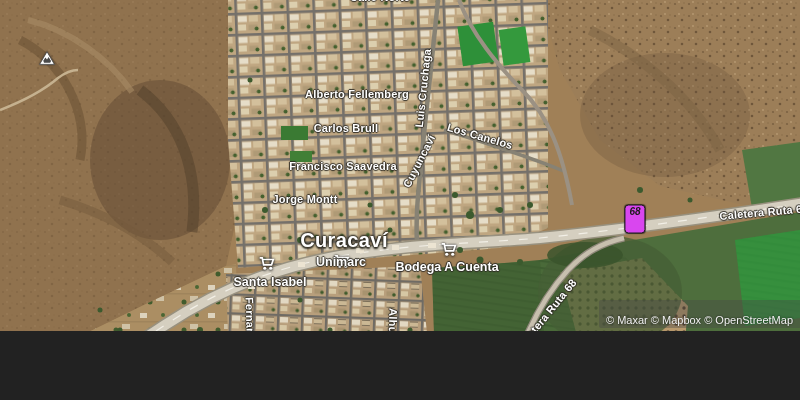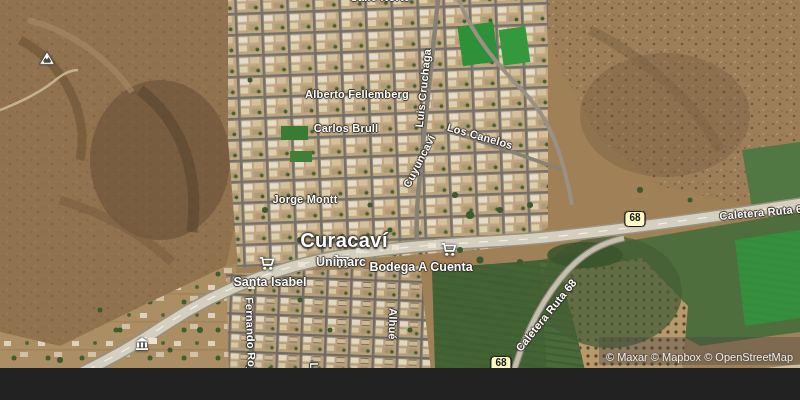--- a/index.html
+++ b/index.html
@@ -1,17 +1,17 @@
 <!DOCTYPE html>
 <html><head>
 <meta charset="utf-8">
 <style>
   html,body{margin:0;padding:0;background:#222;}
   .map{
-    position:relative;width:800px;height:368px;overflow:hidden;
+    position:relative;width:800px;height:331px;overflow:hidden;
     font-family:"Liberation Sans",sans-serif;
     background:#a08057;
   }
   .map svg.base{position:absolute;left:0;top:0;}
   .lbl{
     position:absolute;color:#fff;white-space:nowrap;
     transform:translate(-50%,-50%);
     text-shadow:-1px 0 1px rgba(45,42,35,.95),1px 0 1px rgba(45,42,35,.95),
                  0 -1px 1px rgba(45,42,35,.95),0 1px 1px rgba(45,42,35,.95);
     pointer-events:none;
@@ -21,23 +21,24 @@
         text-shadow:-1px 0 2px rgba(40,38,30,.95),1px 0 2px rgba(40,38,30,.95),
                      0 -1px 2px rgba(40,38,30,.95),0 2px 2px rgba(40,38,30,.95);}
   .poi{font-size:12.5px;font-weight:700;}
   .poi-marker{position:absolute;width:18px;height:18px;transform:translate(-50%,-50%);
         filter:drop-shadow(0 0 1px rgba(40,40,40,.9)) drop-shadow(0 1px 1px rgba(40,40,40,.6));}
   .river-lbl{font-size:11.5px;font-weight:700;font-style:italic;color:#3d85c6;
         text-shadow:-1px 0 1px rgba(255,255,255,.9),1px 0 1px rgba(255,255,255,.9),
                      0 -1px 1px rgba(255,255,255,.9),0 1px 1px rgba(255,255,255,.9);}
   .shield{
     position:absolute;transform:translate(-50%,-50%);
-    background:#fef9c3;color:#1a1a1a;border:1.6px solid #1a1a1a;border-radius:4px;
-    font-size:10px;font-weight:700;line-height:1;padding:1px 4px 3px;
+    background:#d946ef;color:#1a1a1a;border:1.6px solid #1a1a1a;border-radius:4px;
+    font-size:10px;font-weight:700;line-height:1;padding:1px 4px 16px;
     box-shadow:0 0 1px rgba(0,0,0,.5);
+    font-style:italic;
   }
   .brand{position:absolute;left:6px;top:371px;display:flex;align-items:center;gap:4px;opacity:.85;}
   .brand .word{color:#fff;font-size:17px;font-weight:700;letter-spacing:.4px;
         text-shadow:0 0 2px rgba(0,0,0,.35);}
   .attrib{
     position:absolute;right:0;bottom:3px;background:rgba(70,70,70,.38);
     color:#f2f2f2;font-size:11px;padding:14px 7px 2px;border-radius:2px 0 0 2px;
     text-shadow:0 0 2px rgba(0,0,0,.8);
   }
   .mtn{position:absolute;width:17px;height:15px;transform:translate(-50%,-50%);
@@ -185,20 +186,21 @@
         <rect x="392" y="245" width="7" height="5"></rect>
       <rect x="428" y="243" width="8" height="5"></rect>
         <rect x="298" y="262" width="7" height="5"></rect>
       <rect x="248" y="284" width="7" height="5"></rect>
         <rect x="148" y="338" width="9" height="6"></rect>
     </g>
   </svg>
 
   <div class="lbl street" style="left:357px;top:94px;">Alberto Fellemberg</div>
   <div class="lbl street" style="left:346px;top:128px;">Carlos Brull</div>
+  <div class="lbl street" style="left:343px;top:166px;">Francisco Saavedra</div>
   <div class="lbl street" style="left:305px;top:199px;">Jorge Montt</div>
   <div class="lbl street" style="left:423px;top:88px;transform:translate(-50%,-50%) rotate(-84deg);">Luis Cruchaga</div>
   <div class="lbl street" style="left:419px;top:161px;transform:translate(-50%,-50%) rotate(-63deg);">Cuyuncaví</div>
   <div class="lbl street" style="left:480px;top:136px;transform:translate(-50%,-50%) rotate(16deg);">Los Canelos</div>
   <div class="lbl street" style="left:251px;top:340px;transform:translate(-50%,-50%) rotate(88deg);">Fernando Rojas</div>
   <div class="lbl street" style="left:314px;top:391px;transform:translate(-50%,-50%) rotate(90deg);">Las Rosas</div>
   <div class="lbl street" style="left:393px;top:324px;transform:translate(-50%,-50%) rotate(92deg);">Alhué</div>
   <div class="lbl street" style="left:93px;top:386px;transform:translate(-50%,-50%) rotate(-90deg);">ares</div>
   <div class="lbl street" style="left:380px;top:-3px;">Calle Norte</div>
   <div class="lbl street" style="left:764px;top:212px;transform:translate(-50%,-50%) rotate(-5deg);">Caletera Ruta 68</div>
@@ -226,21 +228,21 @@
   </div>
   <div class="lbl poi" style="left:341px;top:262px;">Unimarc</div>
 
   <div class="poi-marker" style="left:449px;top:250px;">
     <svg viewBox="0 0 16 16" width="18" height="18">
         <path d="M1.5 2.5h2.2l1.3 6.2h7l1.6-4.7H4.4" fill="none" stroke="#fff" stroke-width="1.5"></path>
         <circle cx="6" cy="11.8" r="1.4" fill="#fff"></circle>
         <circle cx="11.3" cy="11.8" r="1.4" fill="#fff"></circle>
       </svg>
   </div>
-  <div class="lbl poi" style="left:421px;top:267px;">Bodega A Cuenta</div>
+  <div class="lbl poi" style="left:447px;top:267px;">Bodega A Cuenta</div>
 
   <div class="poi-marker" style="left:143px;top:345px;">
     <svg viewBox="0 0 16 16" width="16" height="16" fill="#fff">
         <path d="M8 1.5 L14 5.5 H2 Z"></path>
         <rect x="3" y="6.5" width="2" height="5"></rect>
         <rect x="7" y="6.5" width="2" height="5"></rect>
         <rect x="11" y="6.5" width="2" height="5"></rect>
         <rect x="2" y="12.2" width="12" height="1.8"></rect>
       </svg>
   </div>

